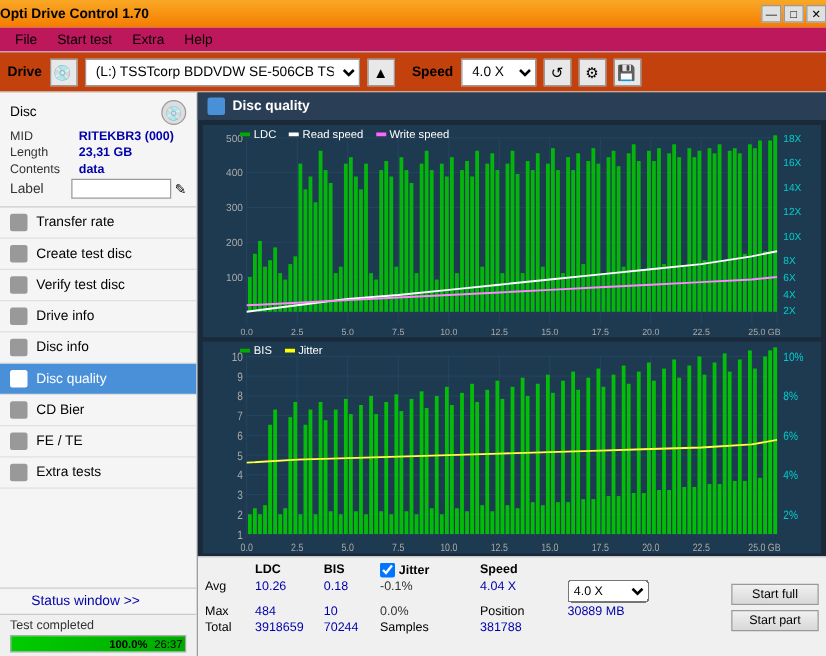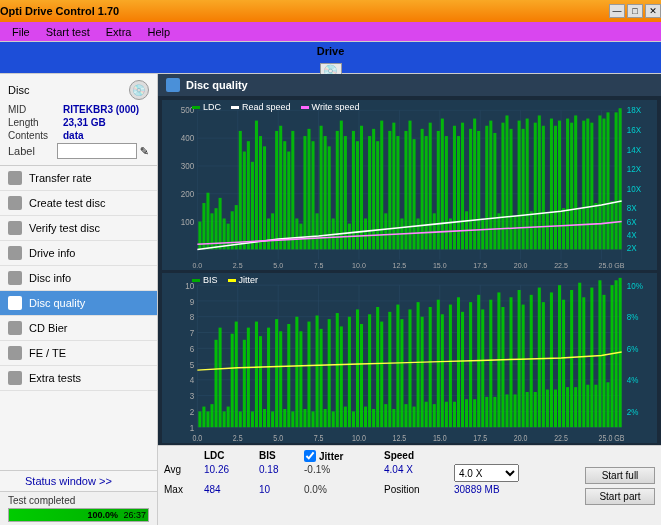--- a/index.html
+++ b/index.html
@@ -37,43 +37,42 @@
       border: 1px solid #999;
       font-size: 9px;
       display: flex;
       align-items: center;
       justify-content: center;
       cursor: pointer;
     }
 
     
     .menu-bar {
-      background: #d946ef;
+      background: #be185d;
       display: flex;
       align-items: flex-end;
       padding: 2px 4px;
       border-bottom: 1px solid #ccc;
       height: 20px;
     }
     .menu-item {
       padding: 1px 8px;
       font-size: 11px;
       cursor: pointer;
     }
 
     
     .drive-bar {
-      background: #1d4ed8;
+      background: #c2410c;
       display: flex;
       align-items: center;
       padding: 3px 6px;
       border-bottom: 1px solid #ccc;
       height: 32px;
       gap: 6px;
-      flex-direction: column;
     }
     .drive-label {
       font-size: 11px;
       font-weight: bold;
     }
     .drive-select {
       background: white;
       border: 1px solid #999;
       padding: 1px 4px;
       font-size: 11px;
@@ -863,20 +862,27 @@
 
         <div style="display:grid; grid-template-columns:40px 55px 45px 80px 70px 70px; font-size:10px; margin-bottom:2px;">
           <span>Max</span>
           <span style="color:#00a;">484</span>
           <span style="color:#00a;">10</span>
           <span style="color:#333;">0.0%</span>
           <span>Position</span>
           <span style="color:#00a;">30889 MB</span>
         </div>
 
+        <div style="display:grid; grid-template-columns:40px 55px 45px 80px 70px 70px; font-size:10px;">
+          <span>Total</span>
+          <span style="color:#00a;">3918659</span>
+          <span style="color:#00a;">70244</span>
+          <span>Samples</span>
+          <span style="color:#00a;">381788</span>
+        </div>
       </div>
 
       <div style="display:flex; flex-direction:column; justify-content:center; padding:6px; gap:4px;">
         <button class="start-btn">Start full</button>
         <button class="start-btn">Start part</button>
       </div>
 
     </div>
 
   </div>

